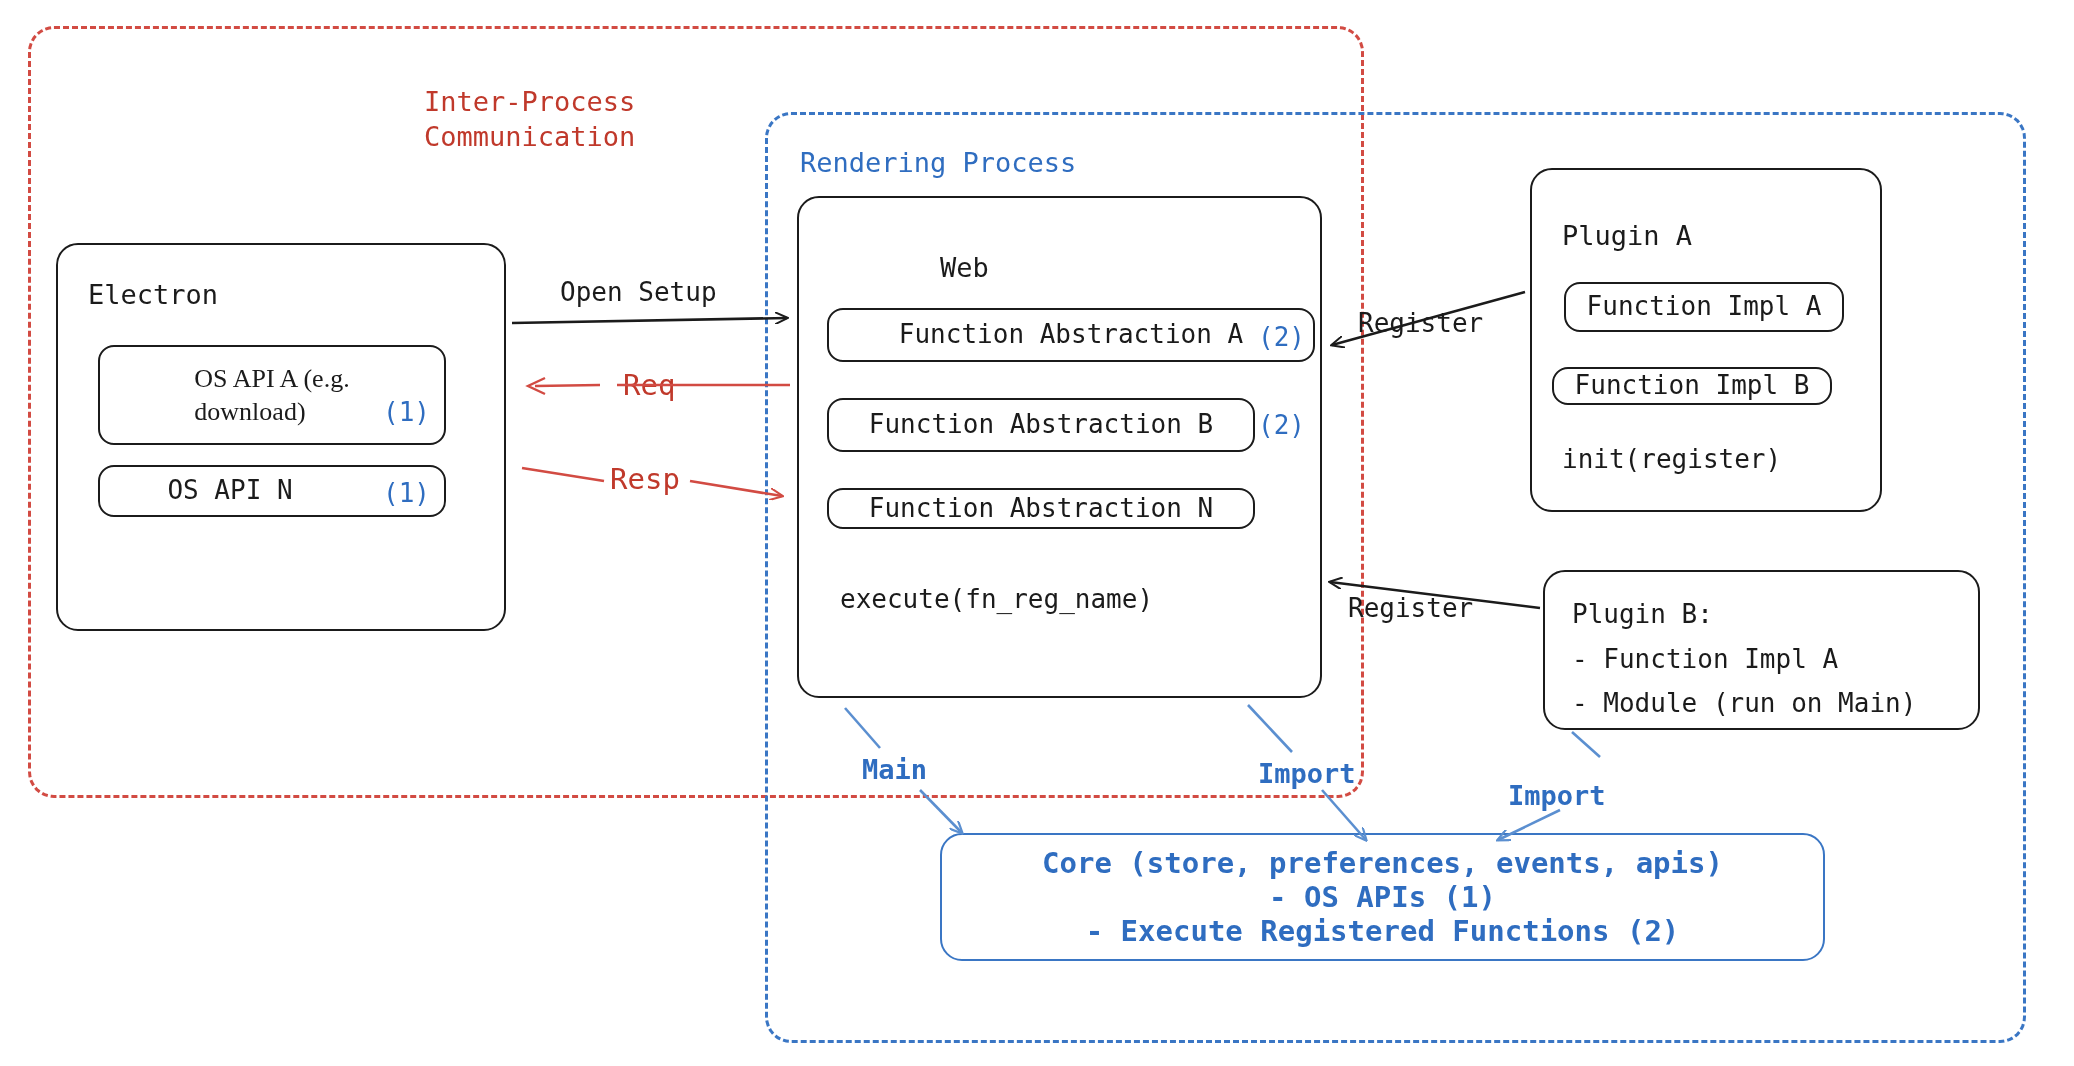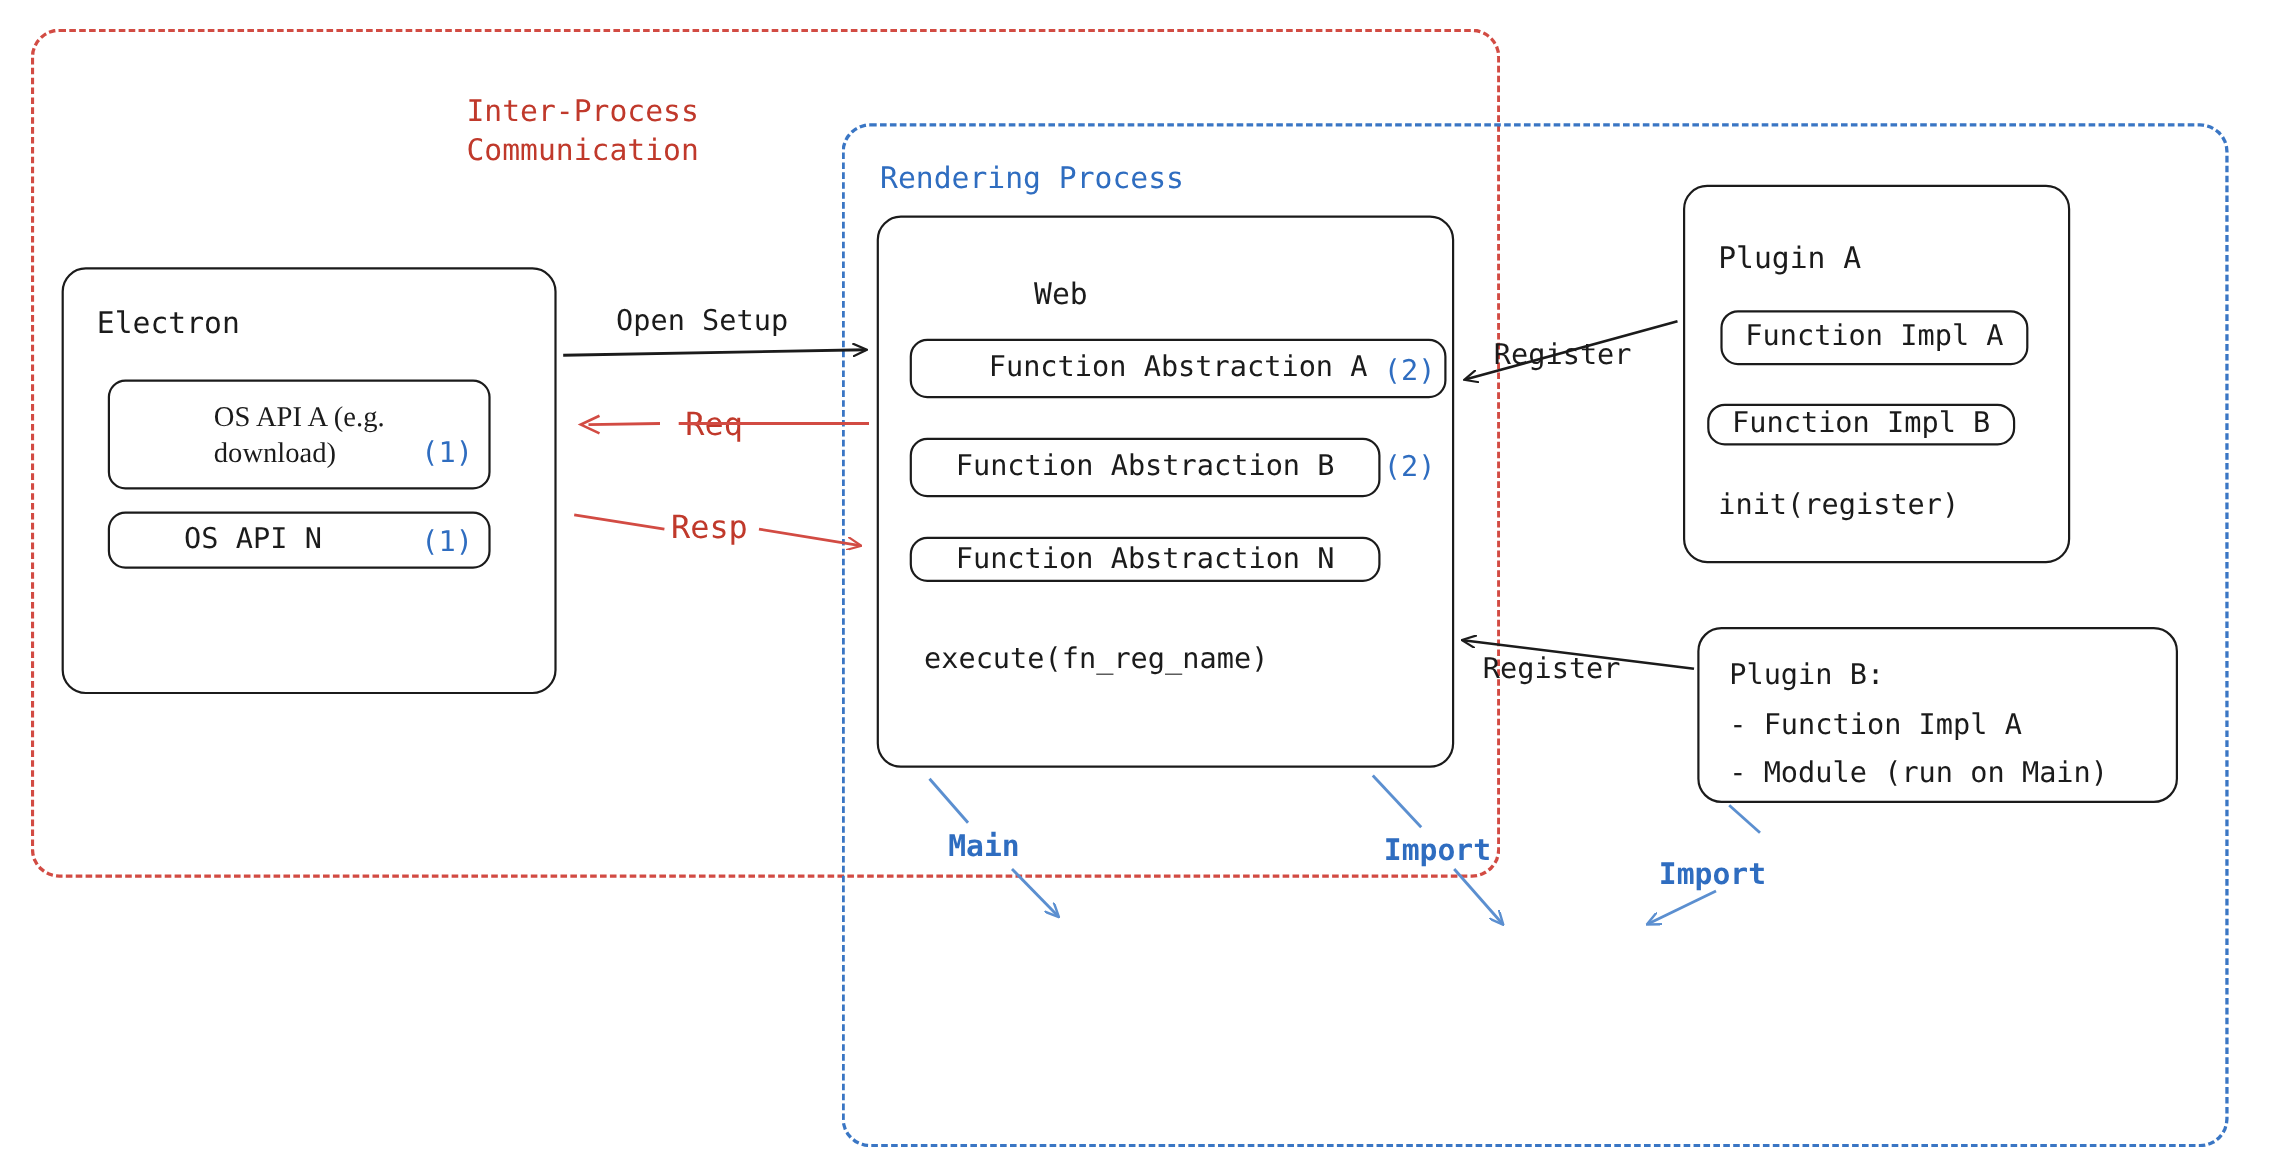--- a/index.html
+++ b/index.html
@@ -130,20 +130,25 @@
     <span class="t">Function Impl B</span>
   </div>
 
   <div class="abs t" style="left:1562px; top:443px;">init(register)</div>
 
   <div class="abs box" style="left:1543px; top:570px; width:437px; height:160px;"></div>
   <div class="abs t" style="left:1572px; top:598px;">Plugin B:</div>
   <div class="abs t" style="left:1572px; top:643px;">- Function Impl A</div>
   <div class="abs t" style="left:1572px; top:687px;">- Module (run on Main)</div>
 
+  <div class="abs box-blue" style="left:940px; top:833px; width:885px; height:128px;">
+    <div class="core-line">Core (store, preferences, events, apis)</div>
+    <div class="core-line">- OS APIs (1)</div>
+    <div class="core-line">- Execute Registered Functions (2)</div>
+  </div>
 
   <div class="abs t" style="left:560px; top:276px;">Open Setup</div>
 
   <div class="abs t-red" style="left:623px; top:367px; font-size:29px;">Req</div>
 
   <div class="abs t-red" style="left:610px; top:461px; font-size:29px;">Resp</div>
 
   <div class="abs t" style="left:1358px; top:307px;">Register</div>
 
   <div class="abs t" style="left:1348px; top:592px;">Register</div>

